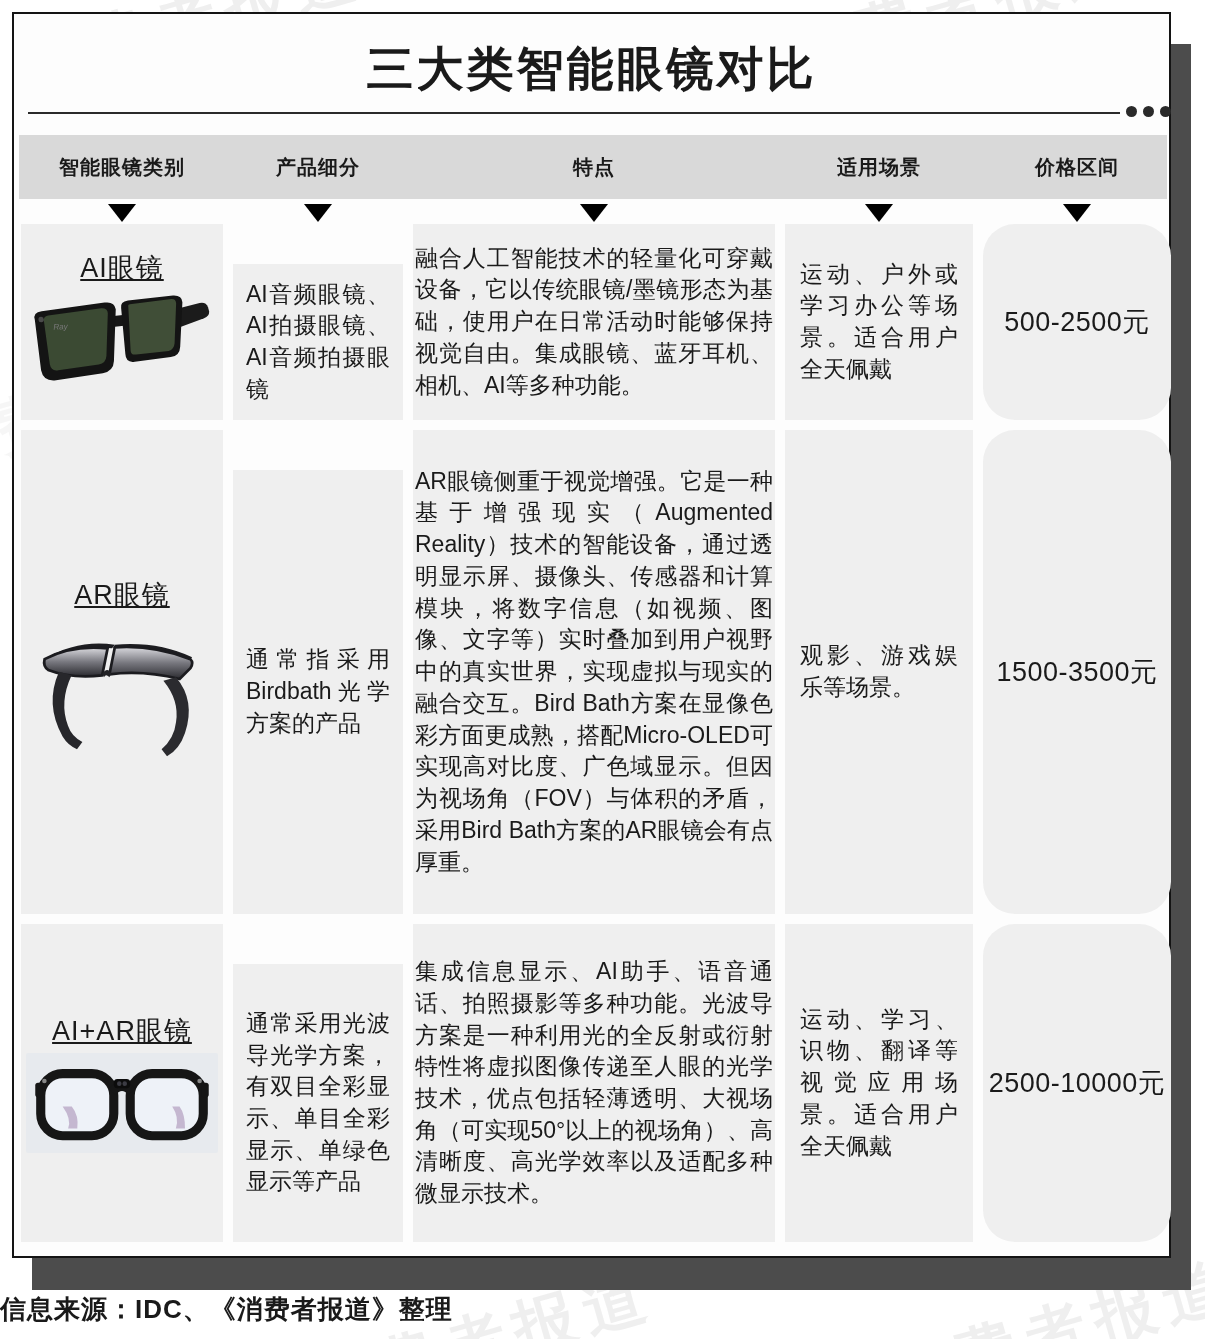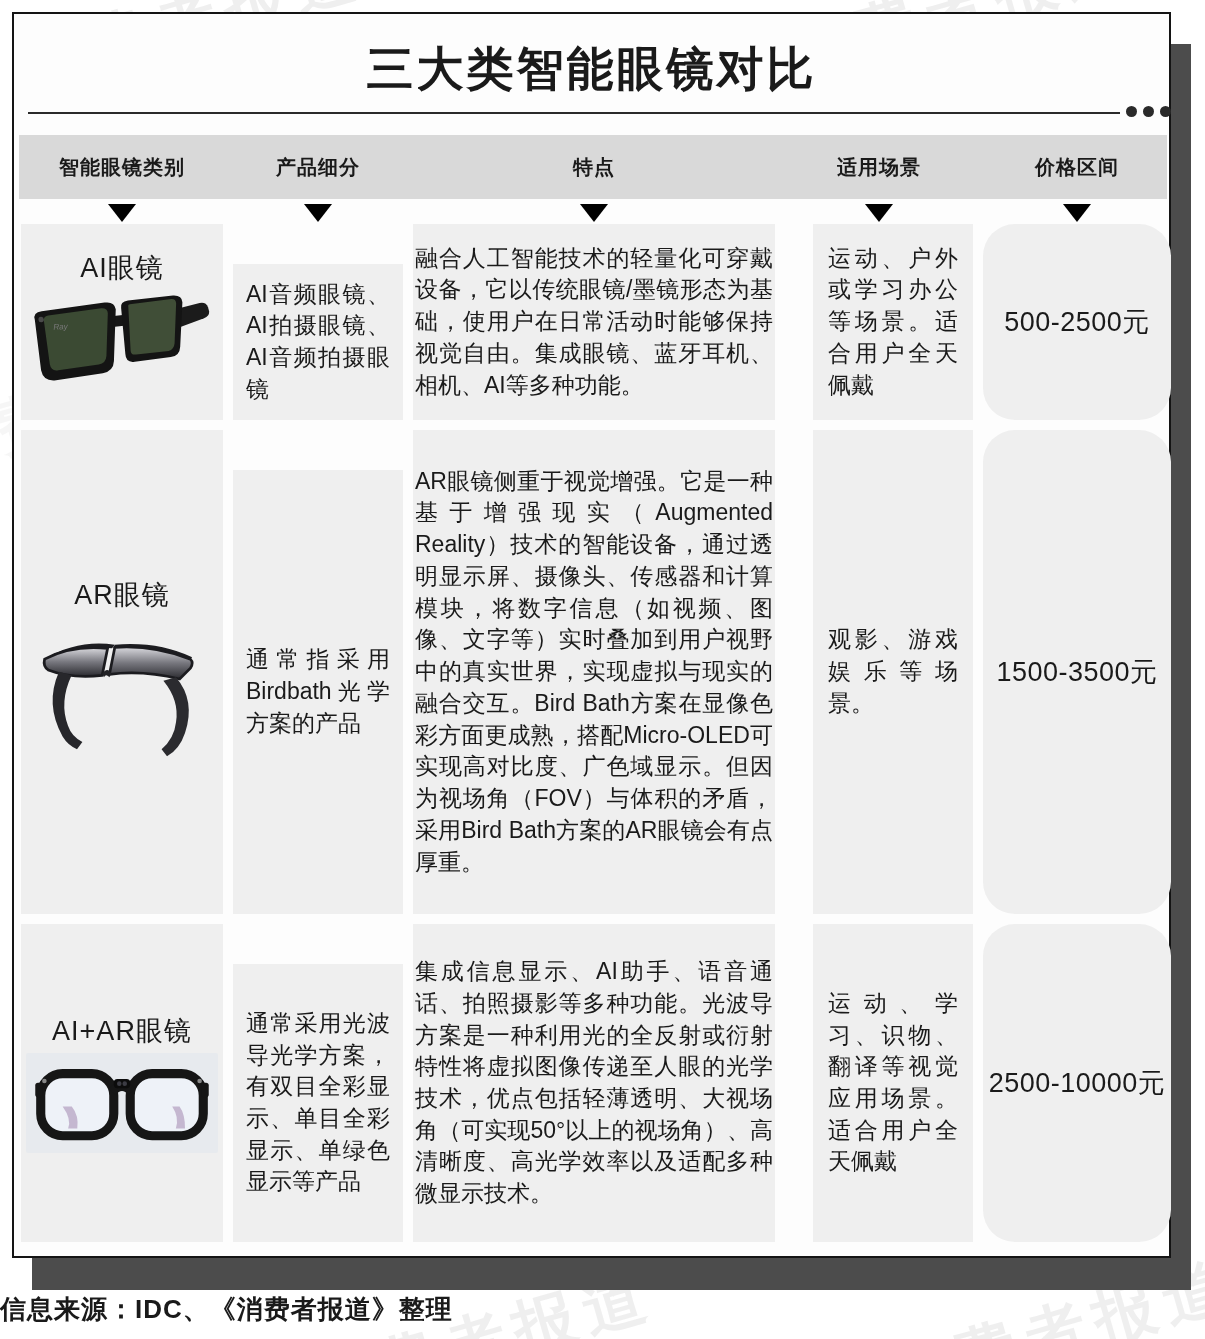--- a/index.html
+++ b/index.html
@@ -89,24 +89,24 @@
     row-gap:10px;
   }
   .cell {
     background:#efefef;
     display:flex;
     align-items:center;
     justify-content:center;
     overflow:hidden;
   }
   .cell.cat { flex-direction:column; }
-  .cat-label { font-size:27px; font-weight:500; letter-spacing:1px; margin-bottom:4px; }
+  .cat-label { font-size:27px; font-weight:500; letter-spacing:1px; margin-bottom:4px;text-decoration:underline; }
   .cell.seg { padding:16px 13px;margin-top:40px; }
   .cell.feat { padding:8px 2px; }
-  .cell.scen { padding:0 15px;margin-left:28px; }
+  .cell.scen { padding:0 15px; }
   .cell.price { font-size:27px; font-weight:500; letter-spacing:0.5px;border-radius:32px; }
   .jtext {
     font-size:23px;
     line-height:1.38;
     text-align:justify;
     text-justify:inter-ideograph;
     width:100%;
   }
   .img-patch { background:#e7eaee; padding:6px 8px; border-radius:2px; }
 

